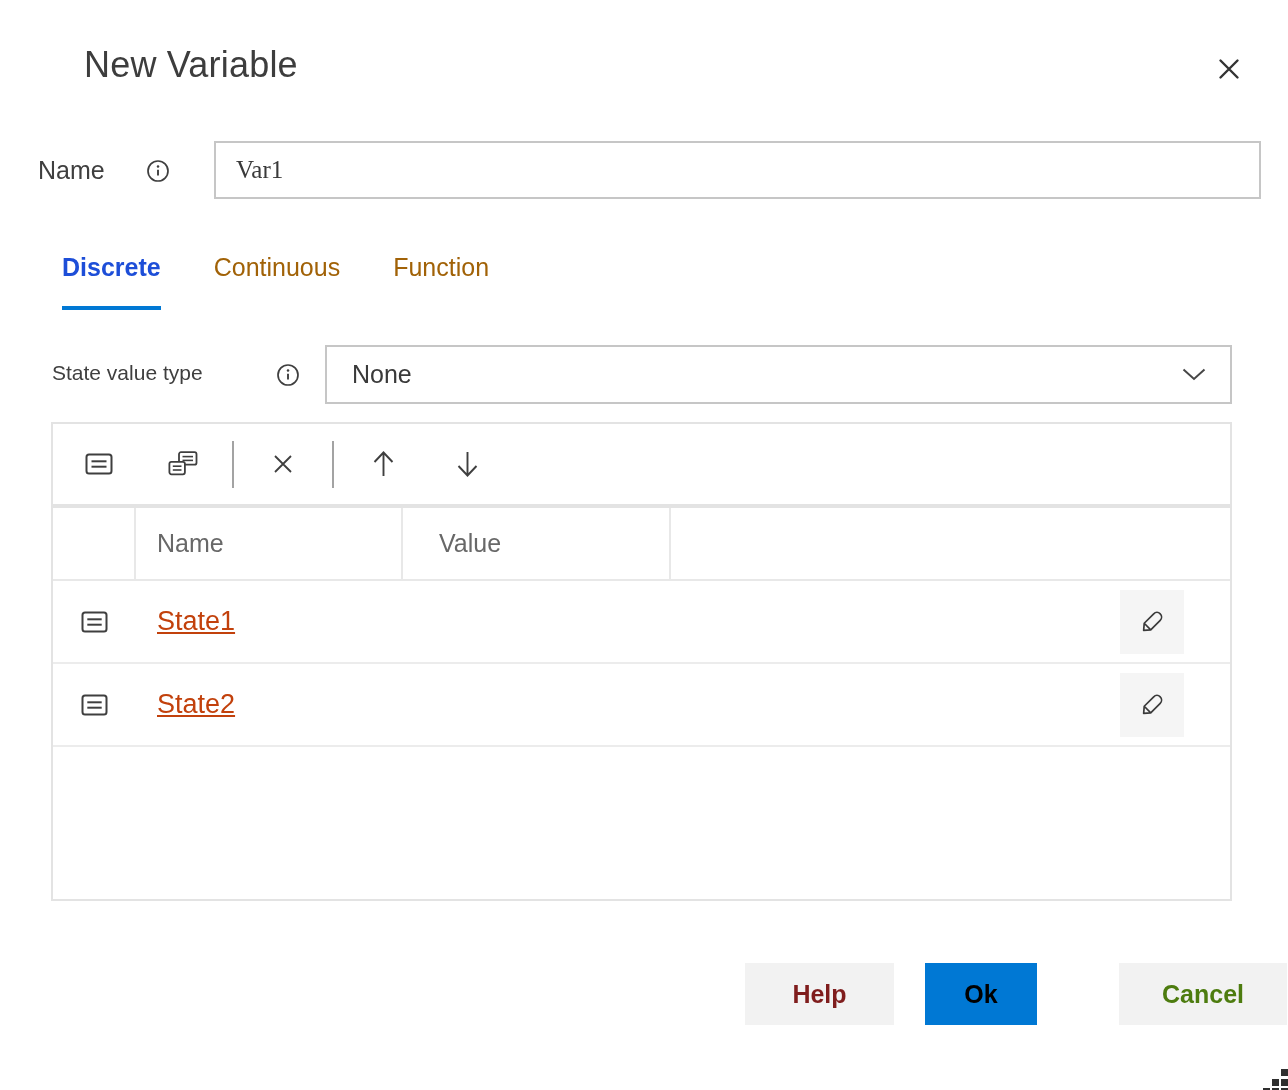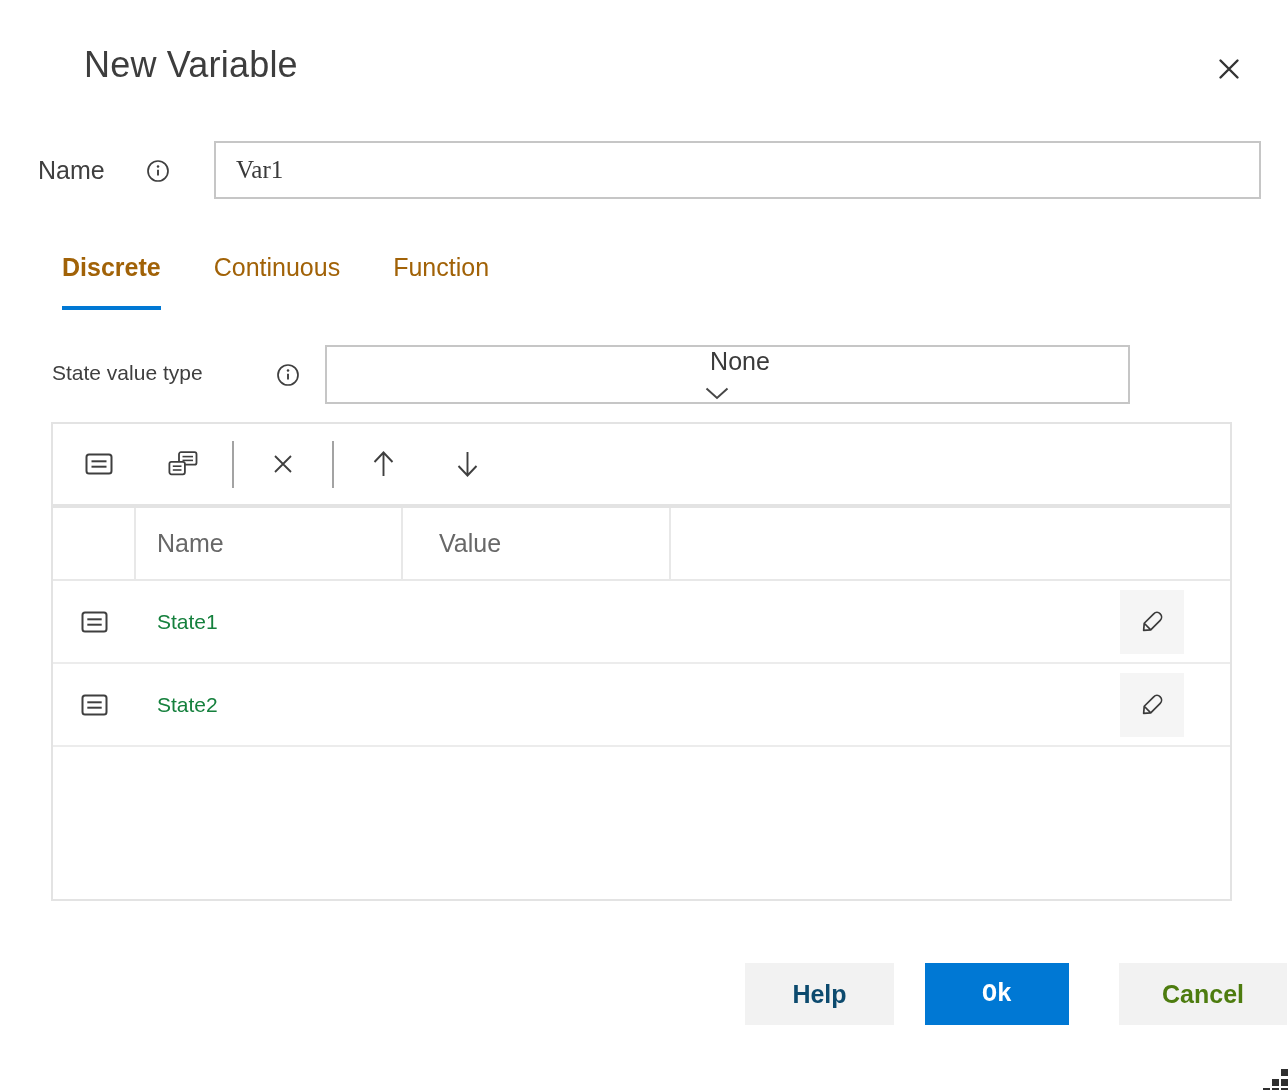--- a/index.html
+++ b/index.html
@@ -21,26 +21,26 @@
 
   
   .name-label{position:absolute;left:38px;top:156px;font-size:25px;color:#3f3f3f;}
   .info-btn{background:none;border:none;padding:0;cursor:pointer;display:inline-flex;}
   .name-info{position:absolute;left:146px;top:159px;}
   .name-input{position:absolute;left:190px;top:141px;width:1047px;height:58px;border:2px solid var(--border-input);font-family:Liberation Serif, serif;font-size:25px;color:#3a3a3a;padding:0 20px;outline:none;background:#fff;margin-left:24px;}
 
   
   .tabs{position:absolute;left:62px;top:253px;display:flex;gap:53px;}
   .tab{background:none;border:none;cursor:pointer;font-family:"Liberation Sans",sans-serif;font-size:25px;color:#a16207;padding:0 0 24px 0;border-bottom:4px solid transparent;}
-  .tab.active{font-weight:700;color:#a16207;border-bottom-color:var(--accent);}
+  .tab.active{font-weight:700;color:#1d4ed8;border-bottom-color:var(--accent);}
 
   
   .svt-label{position:absolute;left:52px;top:361px;font-size:21px;color:#3f3f3f;}
   .svt-info{position:absolute;left:276px;top:363px;}
-  .combo{position:absolute;left:325px;top:345px;width:805px;height:59px;border:2px solid var(--border-input);background:#fff;display:flex;align-items:center;cursor:pointer;flex-direction:column;}
+  .combo{position:absolute;left:325px;top:345px;width:907px;height:59px;border:2px solid var(--border-input);background:#fff;display:flex;align-items:center;cursor:pointer;}
   .combo .combo-value{font-size:25px;color:#3a3a3a;padding-left:25px;flex:1;text-align:left;}
   .combo .chev{margin-right:22px;display:flex;}
 
   
   .state-toolbar{position:absolute;left:51px;top:422px;width:1181px;height:84px;border:2px solid var(--border-light);display:flex;align-items:center;padding-left:22px;background:#fff;}
   .tbtn{width:48px;height:48px;background:none;border:none;cursor:pointer;display:flex;align-items:center;justify-content:center;}
   .tbtn + .tbtn{margin-left:36px;}
   .tb-sep{width:2px;height:47px;background:#a3a3a3;margin:0 25px;}
 
   
@@ -49,29 +49,29 @@
   .th{display:flex;align-items:center;font-size:25px;color:var(--text-gray);padding-left:21px;border-right:2px solid #e8e8e8;}
   .th:last-child{border-right:none;padding-left:0;}
   .col-icon{width:83px;padding-left:0;}
   .col-name{width:267px;}
   .col-desc{width:402px;}
   .col-value{width:268px;padding-left:36px;}
   .col-edit{flex:1;}
   .trow{display:flex;height:83px;border-bottom:2px solid #ececec;align-items:center;cursor:default;}
   .td{display:flex;align-items:center;height:100%;}
   .td.col-icon{justify-content:center;}
-  .td.col-name{font-size:21px;color:#15803d;padding-left:21px;}
+  .td.col-name{font-size:27px;color:#c2410c;padding-left:21px;text-decoration:underline;}
   .td.col-edit{justify-content:center;}
   .edit-btn{width:64px;height:64px;background:#f5f5f5;border:none;cursor:pointer;display:flex;align-items:center;justify-content:center;}
   .tfill{flex:1;}
 
   
   .btn{position:absolute;top:963px;height:62px;border:none;cursor:pointer;font-family:"Liberation Sans",sans-serif;font-size:25px;font-weight:700;}
-  .btn-help{left:745px;width:149px;background:var(--button-gray);color:#0c4a6e;}
-  .btn-ok{left:925px;width:144px;background:var(--accent);color:#ffffff;font-family:Liberation Mono, monospace;}
+  .btn-help{left:745px;width:149px;background:var(--button-gray);color:#7f1d1d;}
+  .btn-ok{left:925px;width:112px;background:var(--accent);color:#000000;}
   .btn-cancel{left:1119px;width:168px;background:var(--button-gray);color:#4d7c0f;}
 
   
   .grip{position:absolute;left:1258px;top:1064px;width:30px;height:30px;cursor:nwse-resize;}
   .grip i{position:absolute;width:7px;height:7px;background:#2f2f2f;}
   .g1{left:23px;top:5px;}
   .g2{left:14px;top:15px;} .g3{left:23px;top:15px;}
   .g4{left:5px;top:24px;} .g5{left:14px;top:24px;} .g6{left:23px;top:24px;}
 
   svg{display:block;}

